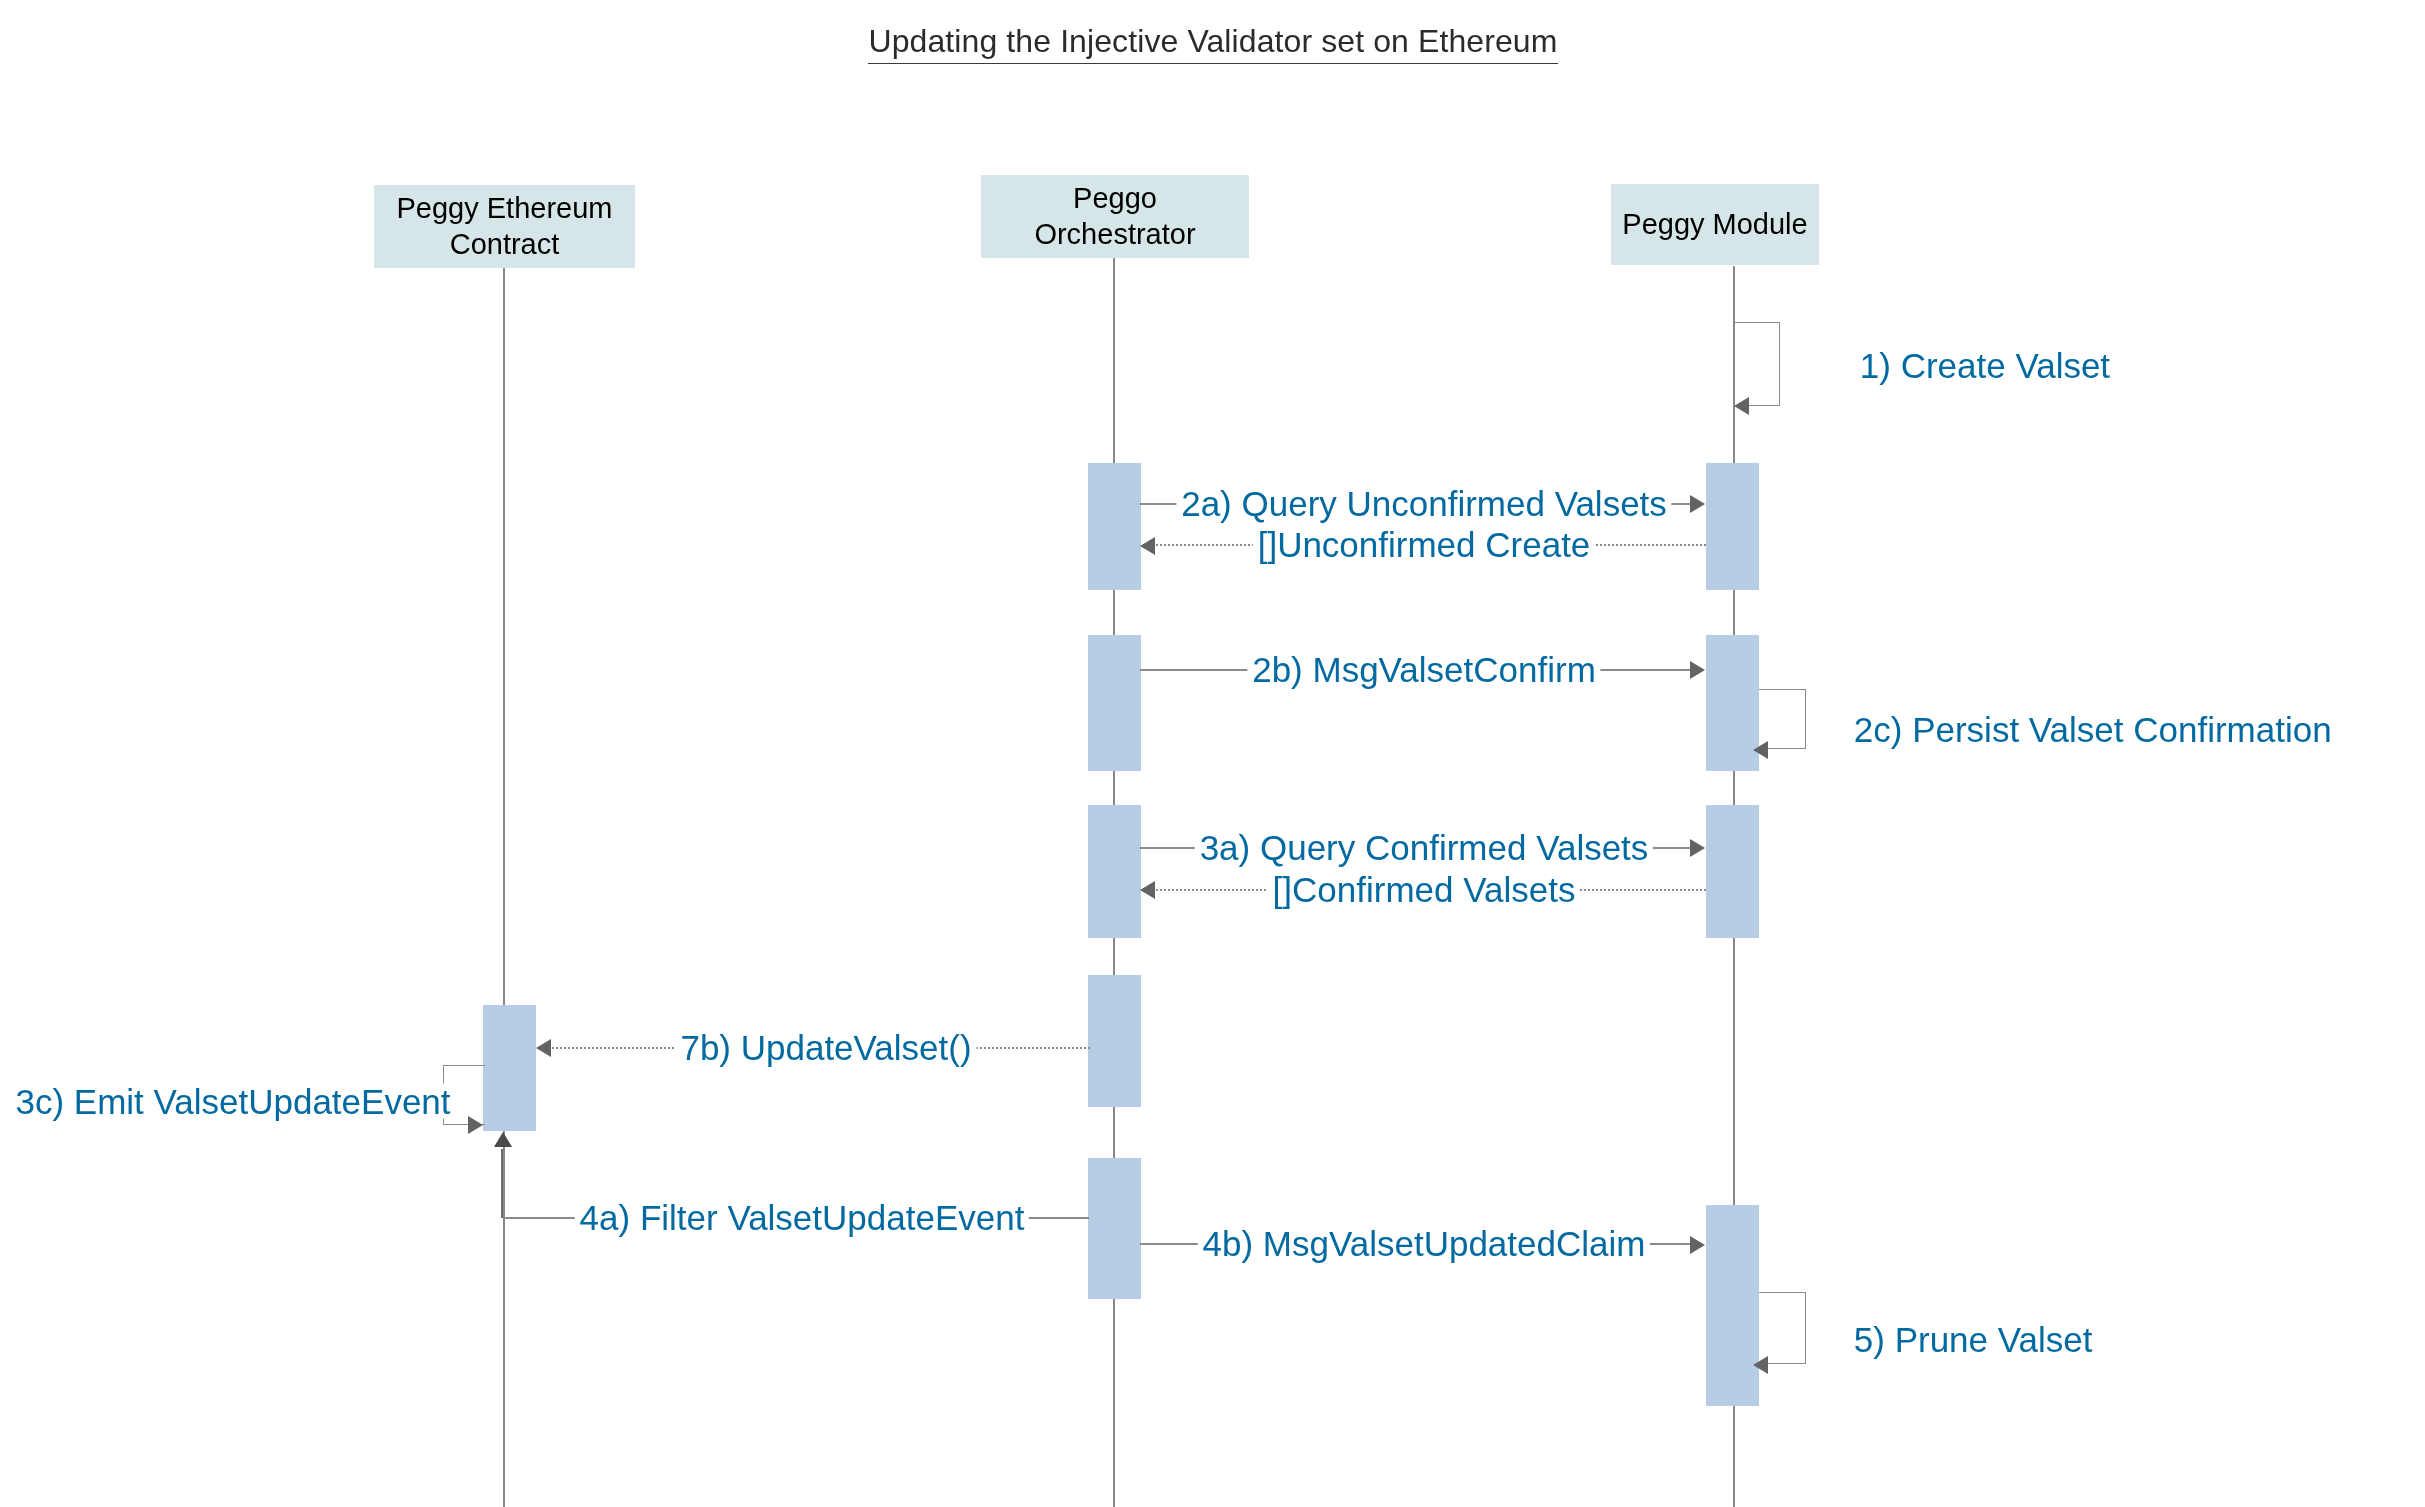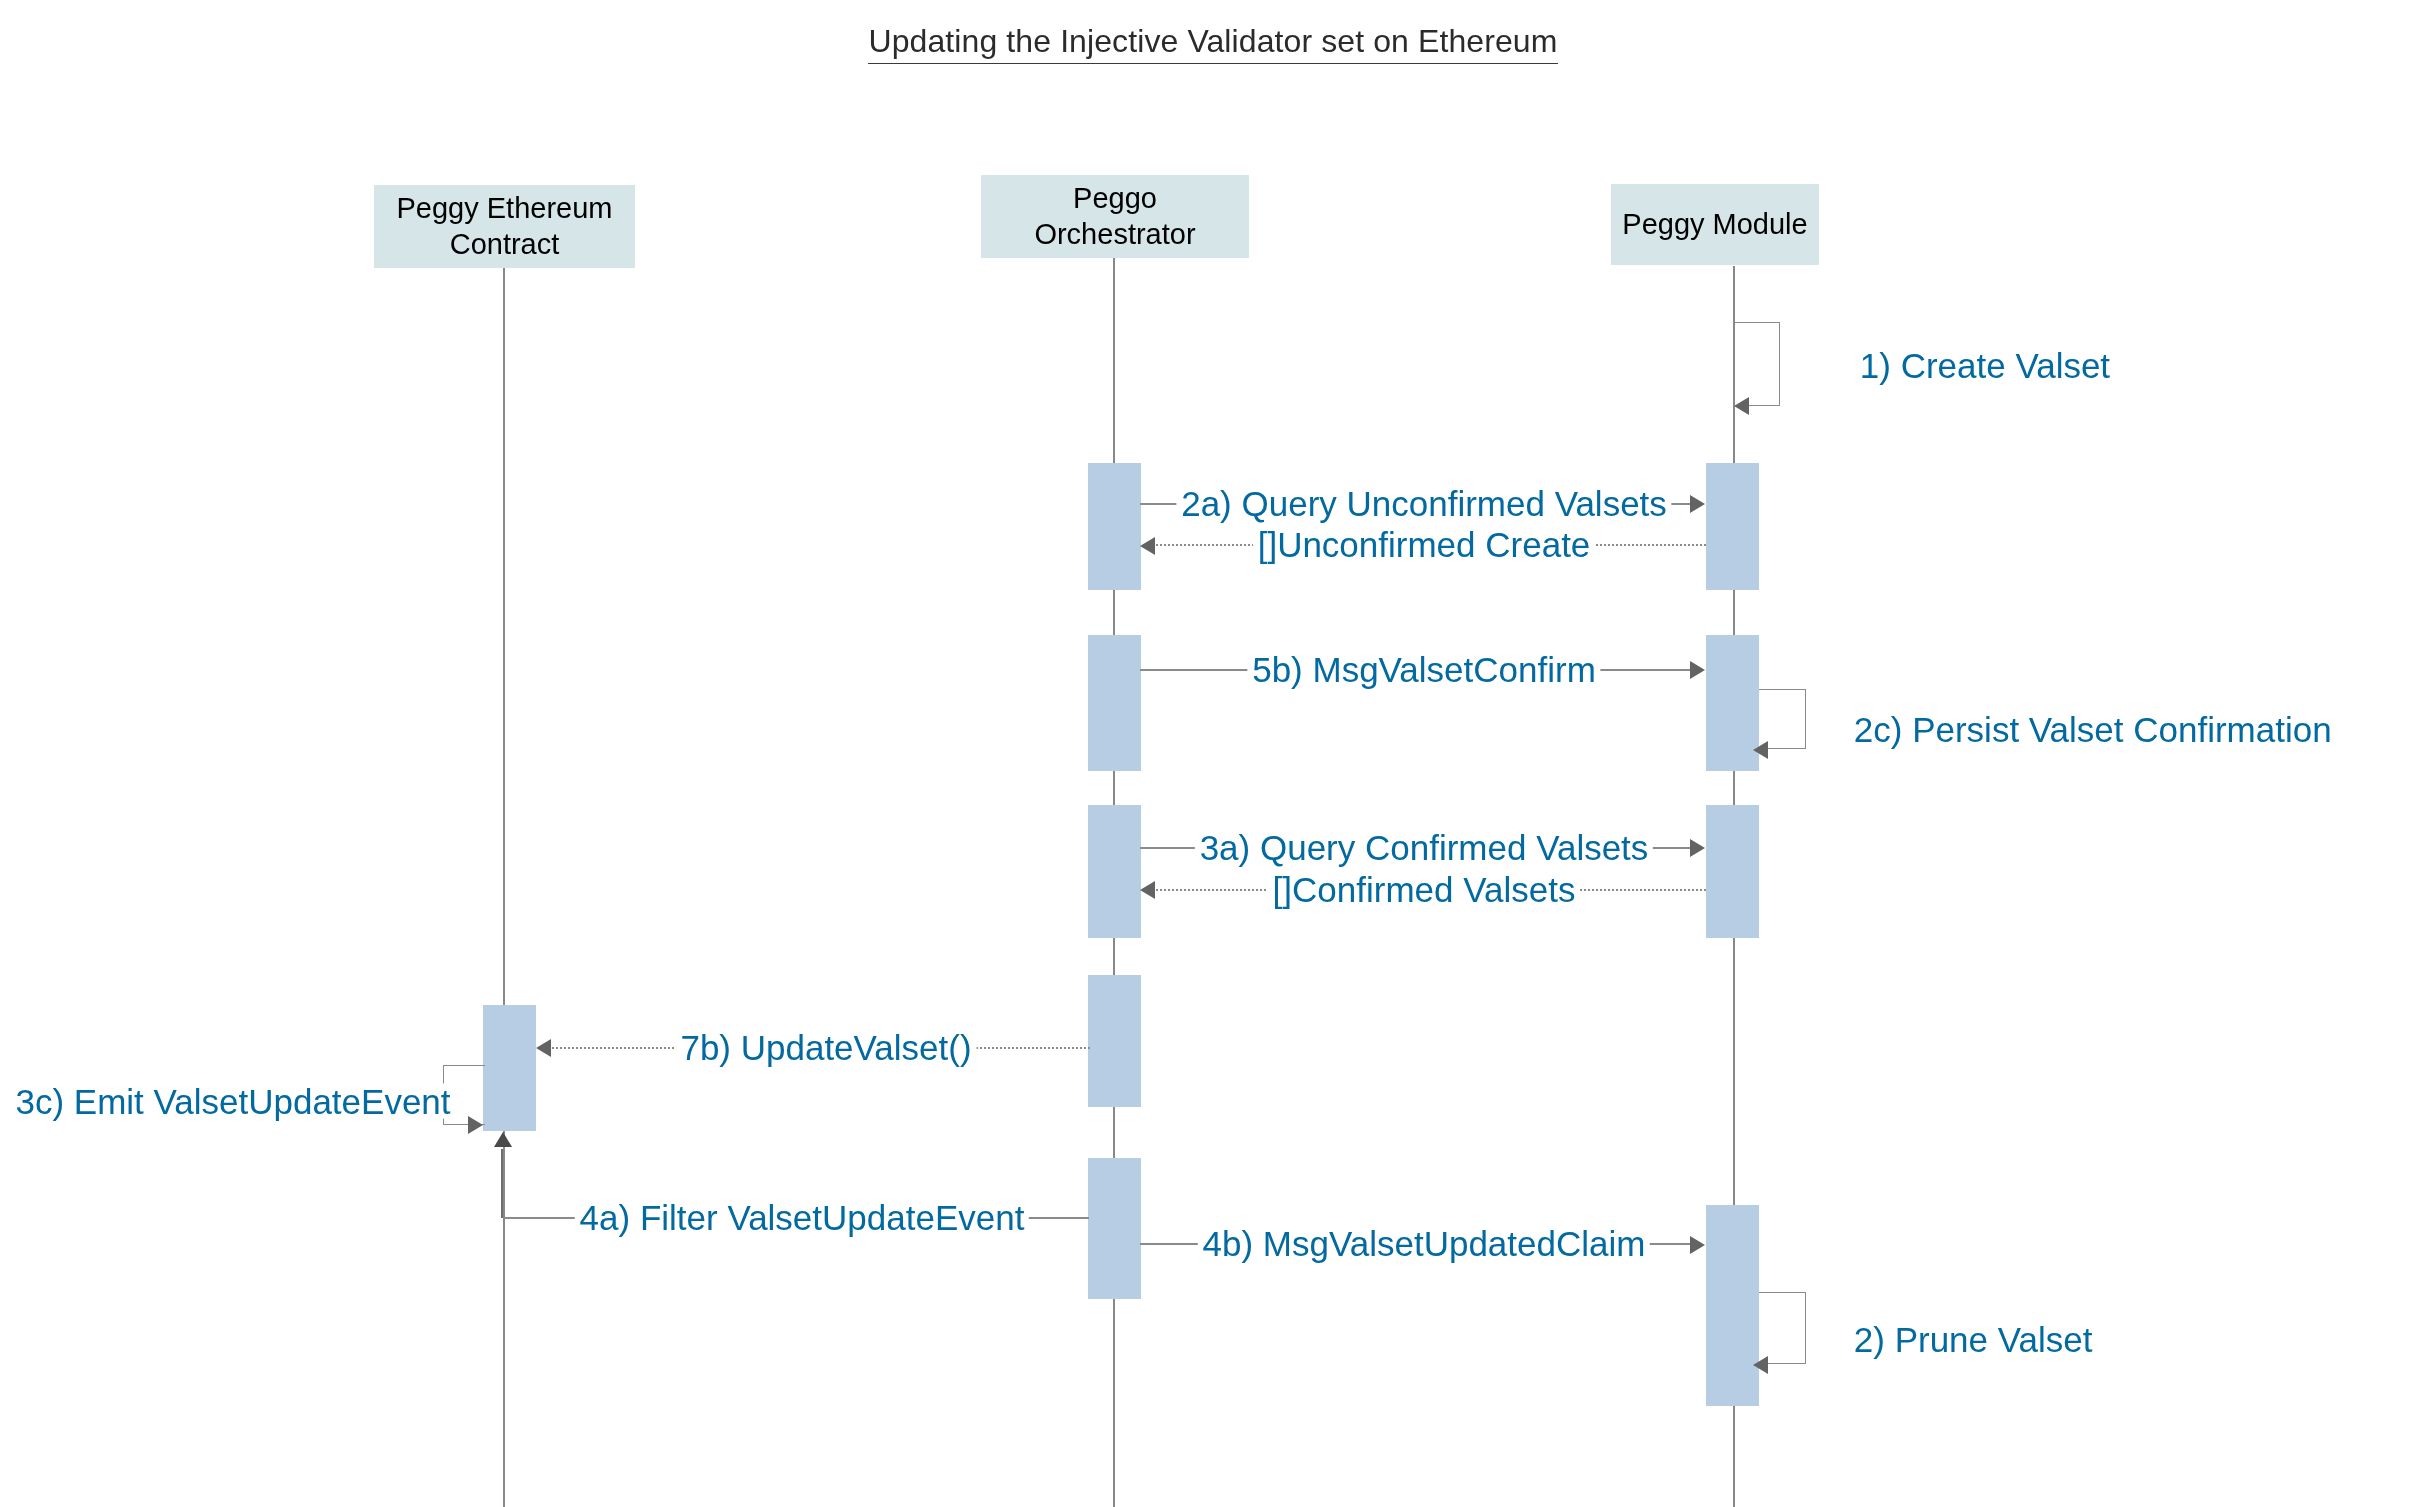--- a/index.html
+++ b/index.html
@@ -160,21 +160,21 @@
   <div class="msg-line" style="left:1140px; top:503px; width:550px;"></div>
   <div class="arrow right" style="left:1690px; top:495px;"></div>
   <div class="msg-label" style="left:1424px; top:503px;">2a) Query Unconfirmed Valsets</div>
 
   <div class="msg-line dotted" style="left:1156px; top:544px; width:550px;"></div>
   <div class="arrow left" style="left:1140px; top:537px;"></div>
   <div class="msg-label" style="left:1424px; top:544px;">[]Unconfirmed Create</div>
 
   <div class="msg-line" style="left:1140px; top:669px; width:550px;"></div>
   <div class="arrow right" style="left:1690px; top:661px;"></div>
-  <div class="msg-label" style="left:1424px; top:669px;">5b) MsgValsetConfirm</div>
+  <div class="msg-label" style="left:1424px; top:669px;">2b) MsgValsetConfirm</div>
 
   <div class="selfloop right-side" style="left:1759px; top:689px; width:47px; height:60px;"></div>
   <div class="arrow left" style="left:1753px; top:741px;"></div>
   <div class="msg-label left-anchor" style="left:1849px; top:729px;">2c) Persist Valset Confirmation</div>
 
   <div class="msg-line" style="left:1140px; top:847px; width:550px;"></div>
   <div class="arrow right" style="left:1690px; top:839px;"></div>
   <div class="msg-label" style="left:1424px; top:847px;">3a) Query Confirmed Valsets</div>
 
   <div class="msg-line dotted" style="left:1156px; top:889px; width:550px;"></div>
@@ -193,16 +193,16 @@
   <div class="vline" style="left:501px; top:1149px; height:69px;"></div>
   <div class="arrow up" style="left:494px; top:1132px;"></div>
   <div class="msg-label" style="left:802px; top:1217px;">4a) Filter ValsetUpdateEvent</div>
 
   <div class="msg-line" style="left:1140px; top:1243px; width:550px;"></div>
   <div class="arrow right" style="left:1690px; top:1236px;"></div>
   <div class="msg-label" style="left:1424px; top:1243px;">4b) MsgValsetUpdatedClaim</div>
 
   <div class="selfloop right-side" style="left:1759px; top:1292px; width:47px; height:72px;"></div>
   <div class="arrow left" style="left:1753px; top:1356px;"></div>
-  <div class="msg-label left-anchor" style="left:1849px; top:1339px;">2) Prune Valset</div>
+  <div class="msg-label left-anchor" style="left:1849px; top:1339px;">5) Prune Valset</div>
 
 </div>
 
 
 </body></html>

